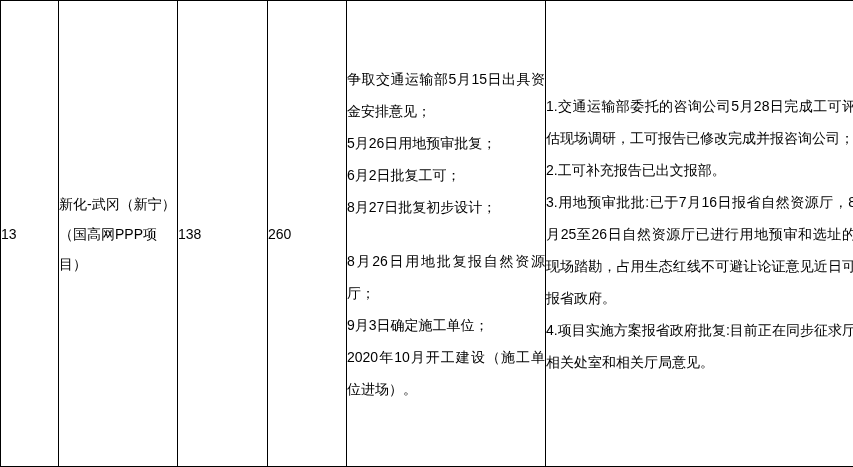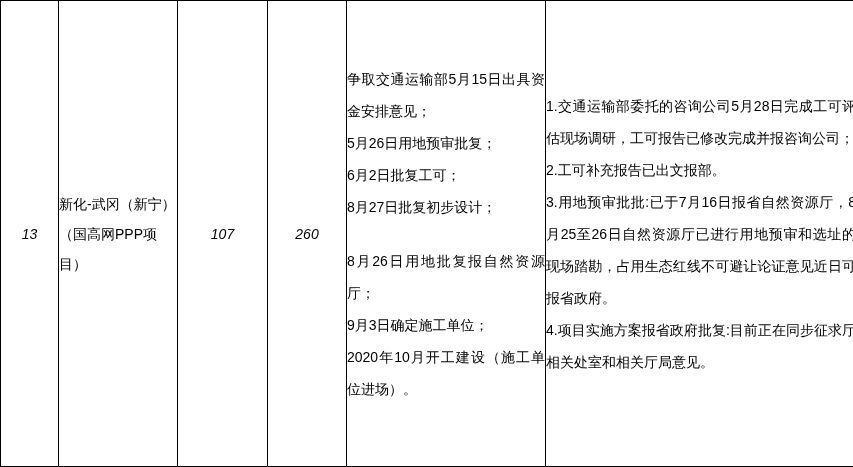--- a/index.html
+++ b/index.html
@@ -31,24 +31,22 @@
     background: #ffffff;
   }
   .col-index { width: 57px; }
   .col-name  { width: 118px; }
   .col-num1  { width: 89px; }
   .col-num2  { width: 78px; margin-top: 48px; }
   .col-plan  { width: 198px; margin-top: 48px; }
   .col-status{ width: 310px; }
 
   .cell-center {
-    text-align: center;
     font-size: 14px;
     line-height: 30px;
-    font-style: italic;
   }
   .cell-name {
     text-align: left;
     font-size: 14px;
     line-height: 30px;
     padding: 0 6px;
   }
   .cell-text {
     vertical-align: top;
     padding: 8px 10px 6px 10px;
@@ -69,21 +67,21 @@
 </style>
 </head>
 <body>
 
 <div class="page">
   <table class="doc-table">
     <tbody>
       <tr>
         <td class="col-index cell-center">13</td>
         <td class="col-name cell-name">新化-武冈（新宁）（国高网PPP项目）</td>
-        <td class="col-num1 cell-center">107</td>
+        <td class="col-num1 cell-center">138</td>
         <td class="col-num2 cell-center">260</td>
         <td class="col-plan cell-text">
           <p class="para">争取交通运输部5月15日出具资金安排意见；</p>
           <p class="para">5月26日用地预审批复；</p>
           <p class="para">6月2日批复工可；</p>
           <p class="para bold">8月27日批复初步设计；</p>
           <p class="para bold spacer-above">8月26日用地批复报自然资源厅；</p>
           <p class="para">9月3日确定施工单位；</p>
           <p class="para">2020年10月开工建设（施工单位进场）。</p>
         </td>

